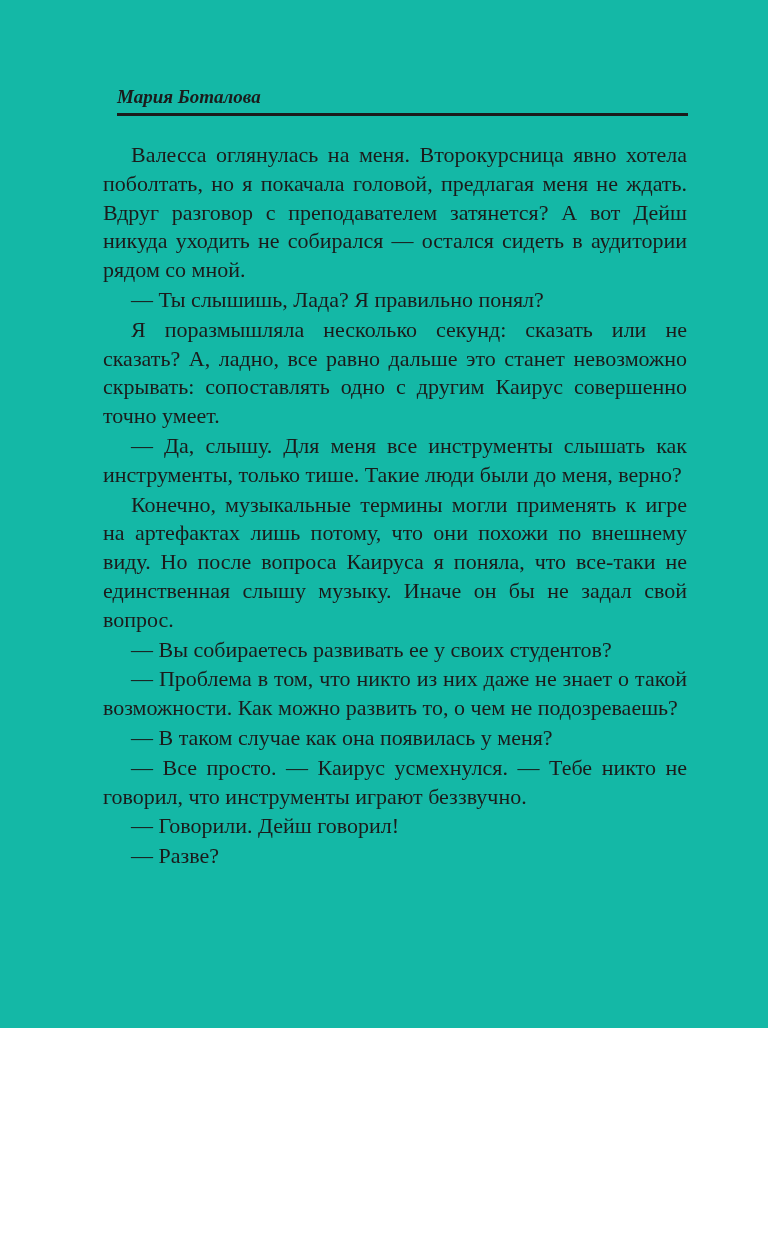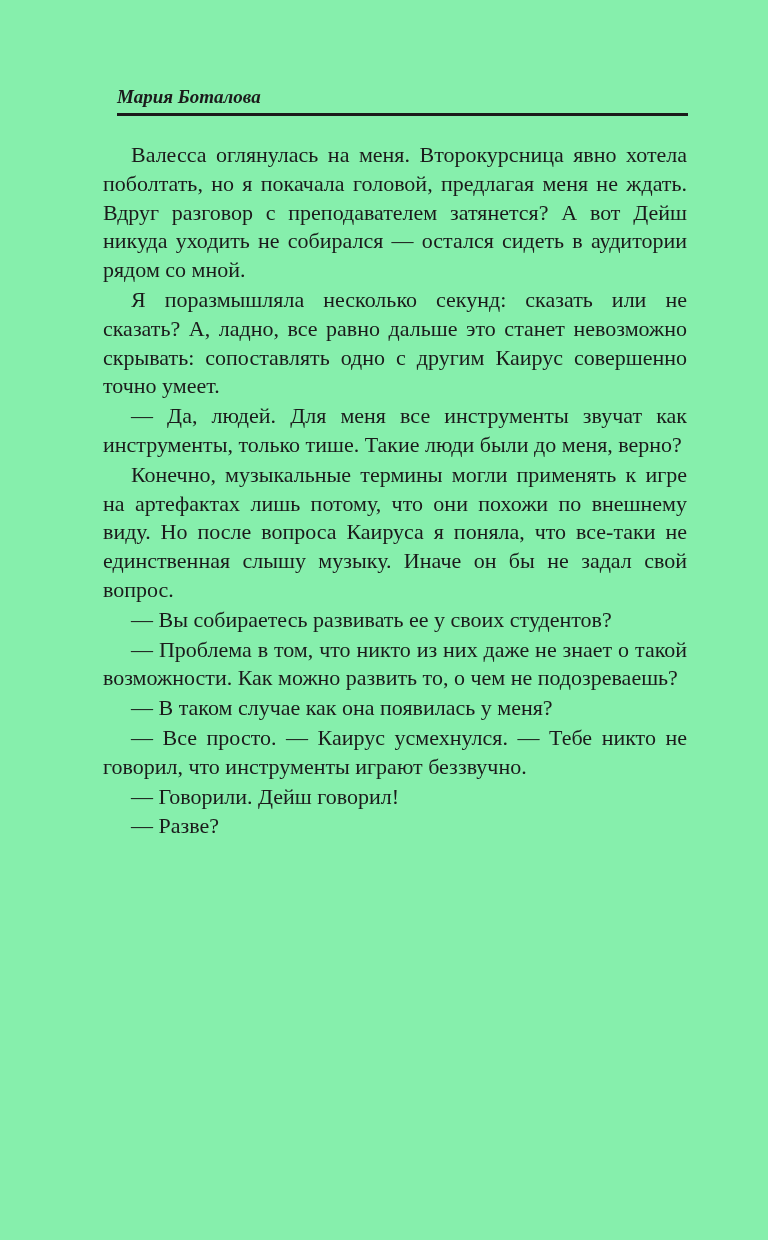--- a/index.html
+++ b/index.html
@@ -3,22 +3,22 @@
 <meta charset="utf-8">
 <style>
   html, body {
     margin: 0;
     padding: 0;
     background: #ffffff;
   }
   .page {
     position: relative;
     width: 768px;
-    height: 1240px;
-    background: #86efac;
+    height: 1028px;
+    background: #14b8a6;
     color: #1b1b1b;
     font-family: "Liberation Serif", "DejaVu Serif", serif;
     overflow: hidden;
   }
   .content {
     position: absolute;
     left: 102px;
     top: 86px;
     width: 586px;
   }
@@ -64,22 +64,23 @@
 
 <div class="page">
   <div class="content">
 
     <div class="running-header">Мария Боталова</div>
 
     <div class="header-rule"></div>
 
     <div class="body-text">
       <p>Валесса оглянулась на меня. Второкурсница явно хотела поболтать, но я покачала головой, предлагая меня не ждать. Вдруг разговор с преподавателем за­тянется? А вот Дейш никуда уходить не собирался — остался сидеть в аудитории рядом со мной.</p>
+      <p>— Ты слышишь, Лада? Я правильно понял?</p>
       <p>Я поразмышляла несколько секунд: сказать или не сказать? А, ладно, все равно дальше это станет невоз­можно скрывать: сопоставлять одно с другим Каирус совершенно точно умеет.</p>
-      <p>— Да, людей. Для меня все инструменты звучат как инструменты, только тише. Такие люди были до меня, верно?</p>
+      <p>— Да, слышу. Для меня все инструменты слышать как инструменты, только тише. Такие люди были до меня, верно?</p>
       <p>Конечно, музыкальные термины могли применять к игре на артефактах лишь потому, что они похожи по внешнему виду. Но после вопроса Каируса я поняла, что все-таки не единственная слышу музыку. Иначе он бы не задал свой вопрос.</p>
       <p>— Вы собираетесь развивать ее у своих студентов?</p>
       <p>— Проблема в том, что никто из них даже не знает о такой возможности. Как можно развить то, о чем не подозреваешь?</p>
       <p>— В таком случае как она появилась у меня?</p>
       <p>— Все просто. — Каирус усмехнулся. — Тебе ни­кто не говорил, что инструменты играют беззвучно.</p>
       <p>— Говорили. Дейш говорил!</p>
       <p>— Разве?</p>
     </div>
 
   </div>

